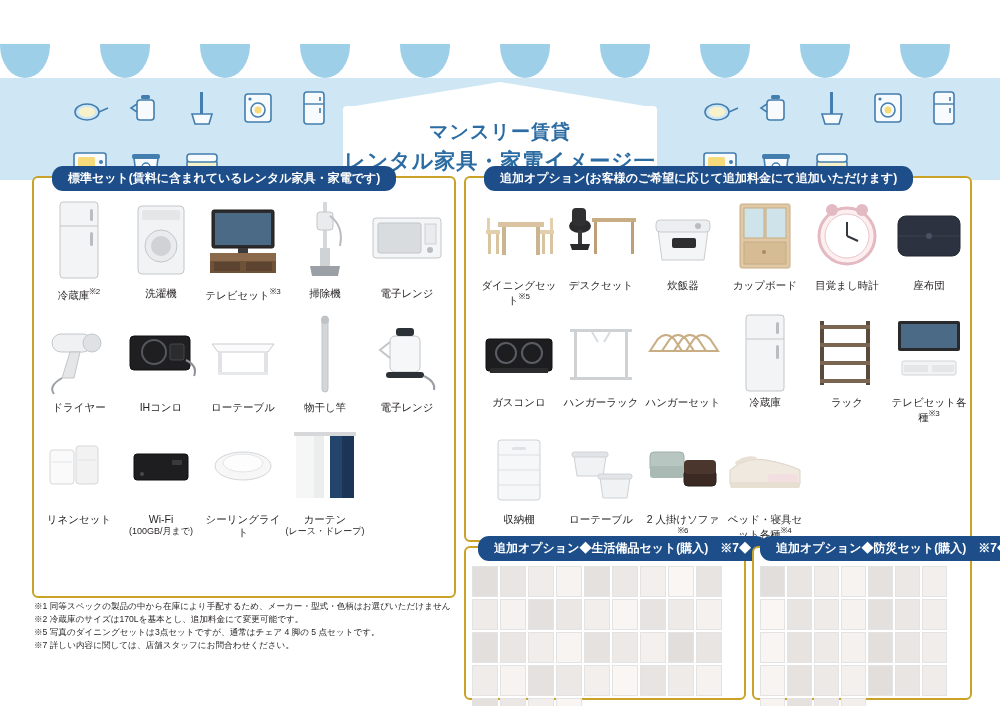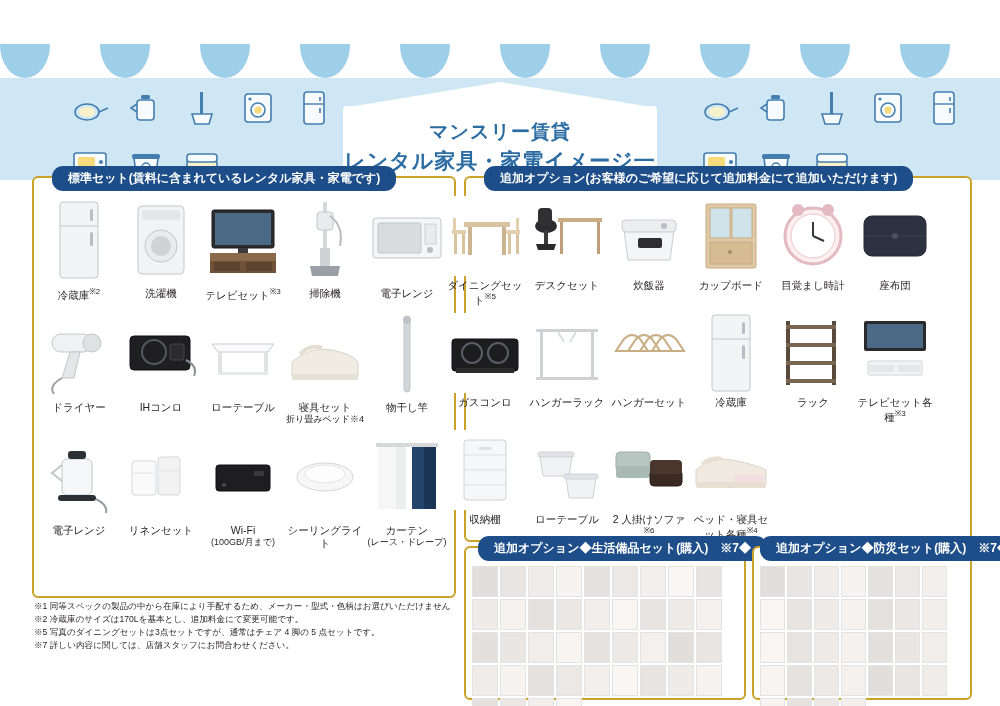--- a/index.html
+++ b/index.html
@@ -107,21 +107,21 @@
   }
   .caption .note{font-size:8px;vertical-align:super;}
   .caption .sub{font-size:9px;display:block;}
 
   
   #grid-standard{left:38px;top:196px;width:410px;}
   #grid-standard .cell{width:82px;margin-bottom:8px;}
   #grid-standard .thumb{width:78px;height:88px;}
 
   
-  #grid-option{left:444px;top:196px;width:492px;}
+  #grid-option{left:478px;top:196px;width:492px;}
   #grid-option .cell{width:82px;margin-bottom:6px;}
   #grid-option .thumb{width:78px;height:80px;}
 
   
   .photostrip{position:absolute;display:flex;flex-wrap:wrap;gap:2px;}
   #strip-living{left:472px;top:566px;width:262px;}
   #strip-disaster{left:760px;top:566px;width:200px;}
   .ph{background:#f2f2f2;border:1px solid #e3e3e3;}
 
   
@@ -355,30 +355,20 @@
     <div class="cell">
       <div class="thumb" style="width:78px;height:88px">
         <svg viewBox="0 0 78 88">
           <path d="M8 34 h62 l-6 8 h-50 z" fill="#fbfbfc" stroke="#c9ccd0"></path>
           <rect x="14" y="42" width="4" height="22" fill="#e0e2e5"></rect>
           <rect x="60" y="42" width="4" height="22" fill="#e0e2e5"></rect>
           <rect x="14" y="62" width="50" height="3" fill="#e6e8ea"></rect>
         </svg>
       </div>
       <div class="caption"><span>ローテーブル</span></div>
-    </div>
-    <div class="cell">
-      <div class="thumb" style="width:78px;height:88px">
-        <svg viewBox="0 0 78 88">
-          <path d="M6 52 q18 -16 40 -12 q20 4 26 12 l0 14 h-66 z" fill="#f0ece4" stroke="#d8d3c8"></path>
-          <path d="M14 44 q10 -10 22 -6" stroke="#e4ded2" fill="none" stroke-width="4"></path>
-          <rect x="6" y="64" width="66" height="6" rx="2" fill="#e6e1d6"></rect>
-        </svg>
-      </div>
-      <div class="caption"><span>寝具セット</span><span class="sub">折り畳みベッド※4</span></div>
     </div>
     <div class="cell">
       <div class="thumb" style="width:78px;height:88px">
         <svg viewBox="0 0 78 88">
           <rect x="36" y="6" width="6" height="76" rx="3" fill="#d3d6d9" stroke="#c1c4c7"></rect>
           <circle cx="39" cy="10" r="4" fill="#bfc3c6"></circle>
         </svg>
       </div>
       <div class="caption"><span>物干し竿</span></div>
     </div>

